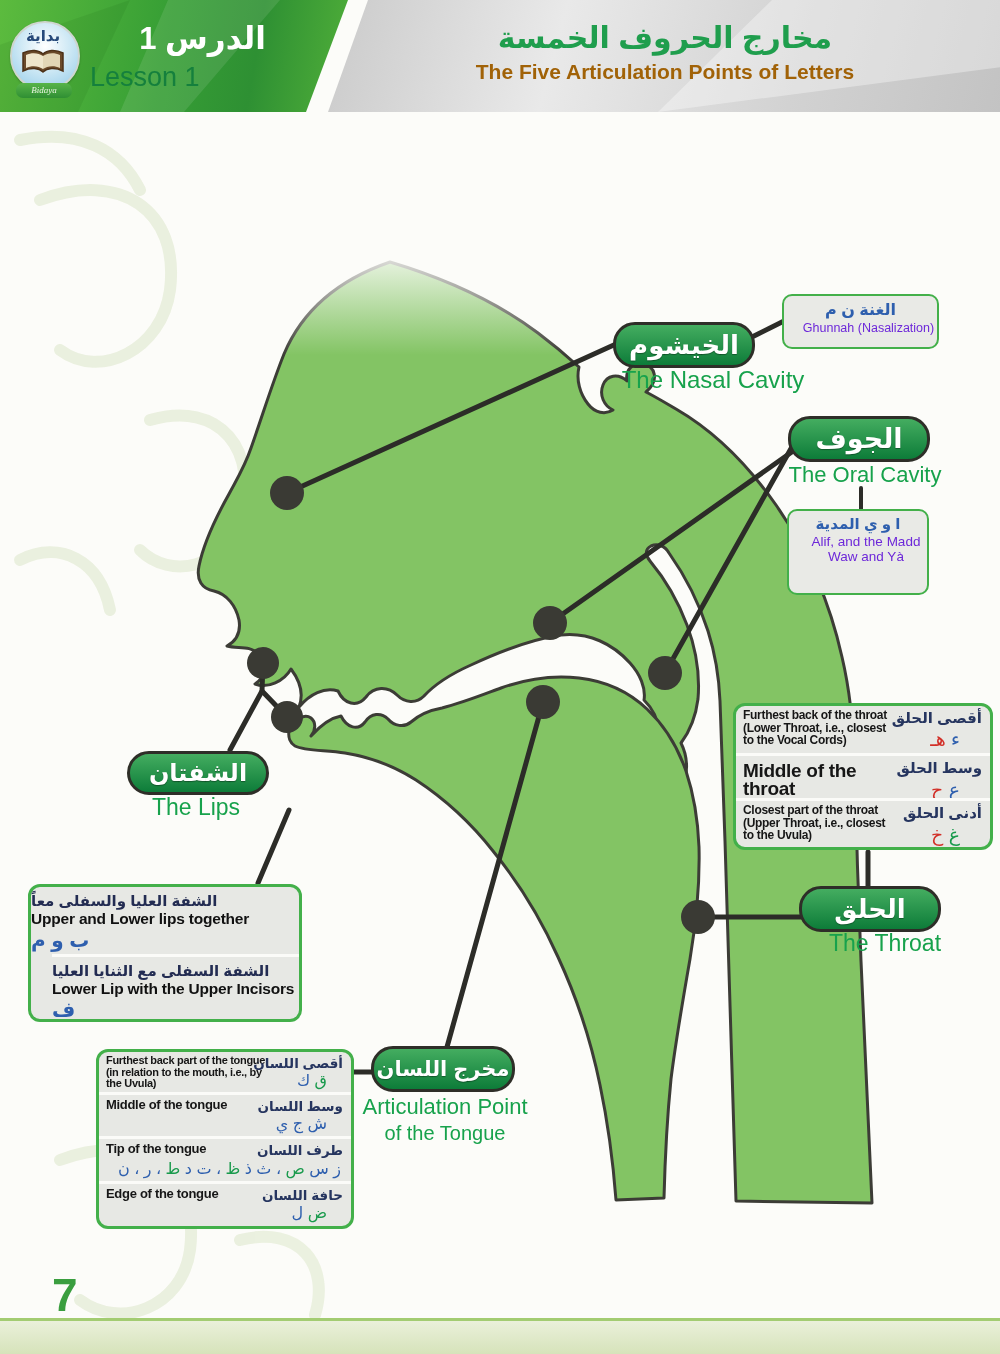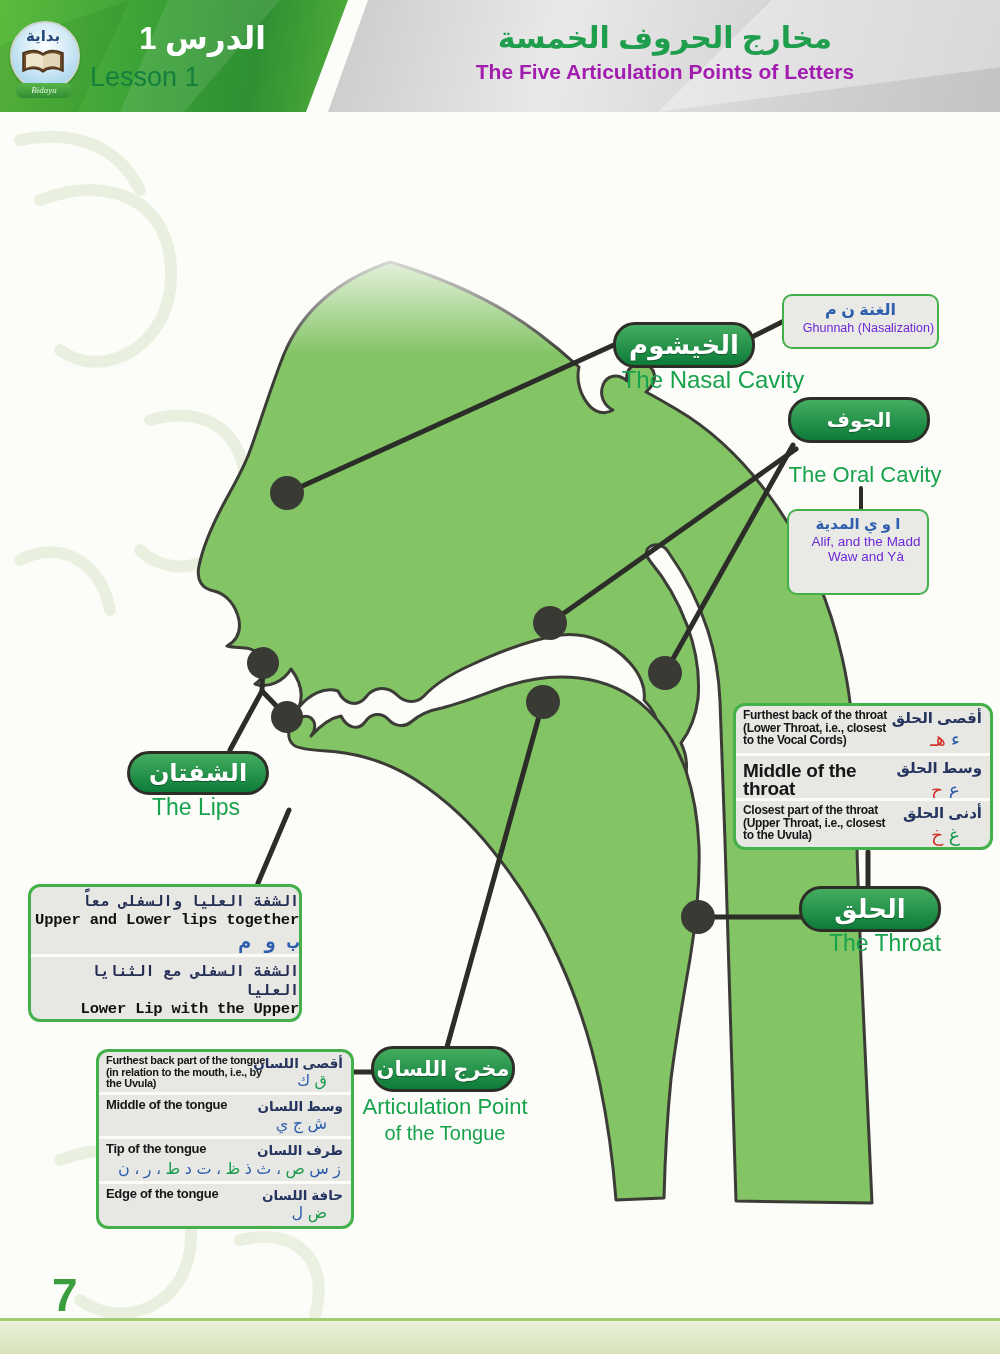--- a/index.html
+++ b/index.html
@@ -19,21 +19,21 @@
   .hdr-gray{position:absolute;left:320px;top:0;width:680px;height:112px;
     background:linear-gradient(105deg,#c9c9c9 0%,#e9e9e9 35%,#d2d2d2 70%,#c3c3c3 100%);
     clip-path:polygon(48px 0,680px 0,680px 112px,8px 112px);}
   .hdr-gray-facet{position:absolute;left:620px;top:0;width:380px;height:112px;background:rgba(255,255,255,.35);
     clip-path:polygon(40% 0,100% 0,100% 60%,10% 100%);}
   .lesson-ar{position:absolute;left:95px;top:20px;width:215px;text-align:center;color:#fff;
     font-size:31px;font-weight:bold;}
   .lesson-en{position:absolute;left:90px;top:62px;width:180px;text-align:left;color:#15803d;font-size:27px;}
   .title-ar{position:absolute;left:390px;top:20px;width:550px;text-align:center;color:#1f9e4d;
     font-size:30px;font-weight:bold;}
-  .title-en{position:absolute;left:390px;top:60px;width:550px;text-align:center;color:#a21caf;
+  .title-en{position:absolute;left:390px;top:60px;width:550px;text-align:center;color:#a16207;
     font-size:21px;font-weight:bold;}
 
   
   .logo{position:absolute;left:10px;top:21px;width:70px;height:80px;}
   .logo-circle{position:absolute;left:0;top:0;width:66px;height:66px;border-radius:50%;
     background:radial-gradient(circle at 50% 35%,#ffffff 0%,#cfe9f5 45%,#8fc9e8 100%);
     border:2px solid #cfd6cf;box-shadow:0 1px 2px rgba(0,0,0,.25);}
   .logo-ar{position:absolute;left:0;top:6px;width:66px;text-align:center;color:#274a7a;
     font-size:15px;font-weight:bold;}
   .logo-book{position:absolute;left:11px;top:26px;width:44px;height:30px;}
@@ -57,21 +57,21 @@
   .irow .ar{position:absolute;right:8px;top:3px;color:#26355f;font-weight:bold;font-size:15px;direction:rtl;}
   .irow .lts{position:absolute;right:30px;top:22px;direction:rtl;font-weight:normal;font-size:19px;}
   .lt-blue{color:#2e5fae;}  .lt-red{color:#d22f27;}  .lt-green{color:#199a4c;}
 
   .callout{position:absolute;border:2.5px solid #43b04a;border-radius:10px;background:#e9eae6;
     text-align:center;box-sizing:border-box;}
   .callout .car{color:#2e5fae;font-weight:bold;font-size:16px;direction:rtl;line-height:1.3;}
   .callout .cen{color:#6d28d9;font-size:12.5px;line-height:1.15;margin-left:16px;}
 
   
-  .lips .irow{text-align:right;font-family:Liberation Mono, monospace;}
+  .lips .irow{text-align:left;}
   .lips .lar{color:#232c52;font-weight:bold;font-size:15px;padding-top:5px;direction:rtl;}
   .lips .len{color:#111;font-weight:bold;font-size:15.5px;letter-spacing:-0.2px;}
   .lips .llts{font-weight:bold;font-size:20px;direction:rtl;}
 
   .tongue-box .irow .en{font-size:11px;}
   .tongue-box .irow .ar{font-size:13.5px;}
   .tongue-box .irow .lts{font-size:16px;top:19px;right:24px;}
   .tongue-box .irow.r3 .lts{right:10px;top:20px;margin-left:8px;}
 
   .big-en{font-size:19px !important;line-height:.95 !important;top:6px !important;}
@@ -198,21 +198,21 @@
       <path d="M5 8 C11 5 18 6 22 9 L22 22 C18 19 11 18 5 21 Z" fill="#efe6cc"></path>
       <path d="M39 8 C33 5 26 6 22 9 L22 22 C26 19 33 18 39 21 Z" fill="#e2d6b6"></path>
     </svg>
     <div class="logo-banner">Bidaya</div>
   </div>
 </div>
 
 <div class="pill" style="left:613px;top:322px;width:136px;height:40px;line-height:40px;font-size:26px;">الخيشوم</div>
 <div class="glabel" style="left:598px;top:366px;width:230px;font-size:24px;">The Nasal Cavity</div>
 
-<div class="pill" style="left:788px;top:397px;width:136px;height:40px;line-height:40px;font-size:20px;">الجوف</div>
+<div class="pill" style="left:788px;top:416px;width:136px;height:40px;line-height:40px;font-size:27px;">الجوف</div>
 <div class="glabel" style="left:770px;top:462px;width:190px;font-size:22px;">The Oral Cavity</div>
 
 <div class="pill" style="left:127px;top:751px;width:136px;height:38px;line-height:38px;font-size:24px;">الشفتان</div>
 <div class="glabel" style="left:128px;top:794px;width:136px;font-size:23px;">The Lips</div>
 
 <div class="pill" style="left:799px;top:886px;width:136px;height:40px;line-height:40px;font-size:26px;">الحلق</div>
 <div class="glabel" style="left:805px;top:930px;width:160px;font-size:23px;">The Throat</div>
 
 <div class="pill" style="left:371px;top:1046px;width:138px;height:40px;line-height:40px;font-size:21px;">مخرج اللسان</div>
 <div class="glabel" style="left:345px;top:1094px;width:200px;font-size:22px;">Articulation Point</div>
@@ -246,21 +246,21 @@
     <div class="lts"><span class="lt-green">غ</span> <span class="lt-red">خ</span></div>
   </div>
 </div>
 
 <div class="ibox lips" style="left:28px;top:884px;width:274px;height:138px;">
   <div class="irow" style="height:67px;">
     <div class="lar">الشفة العليا والسفلى معاً</div>
     <div class="len">Upper and Lower lips together</div>
     <div class="llts"><span class="lt-blue">ب و م</span></div>
   </div>
-  <div class="irow" style="height:88px;">
+  <div class="irow" style="height:88px;margin-left:21px;">
     <div class="lar">الشفة السفلى مع الثنايا العليا</div>
     <div class="len">Lower Lip with the Upper Incisors</div>
     <div class="llts"><span class="lt-blue">ف</span></div>
   </div>
 </div>
 
 <div class="ibox tongue-box" style="left:96px;top:1049px;width:258px;height:180px;">
   <div class="irow" style="height:40px;">
     <div class="en" style="width:160px;">Furthest back part of the tongue (in relation to the mouth, i.e., by the Uvula)</div>
     <div class="ar">أقصى اللسان</div>

